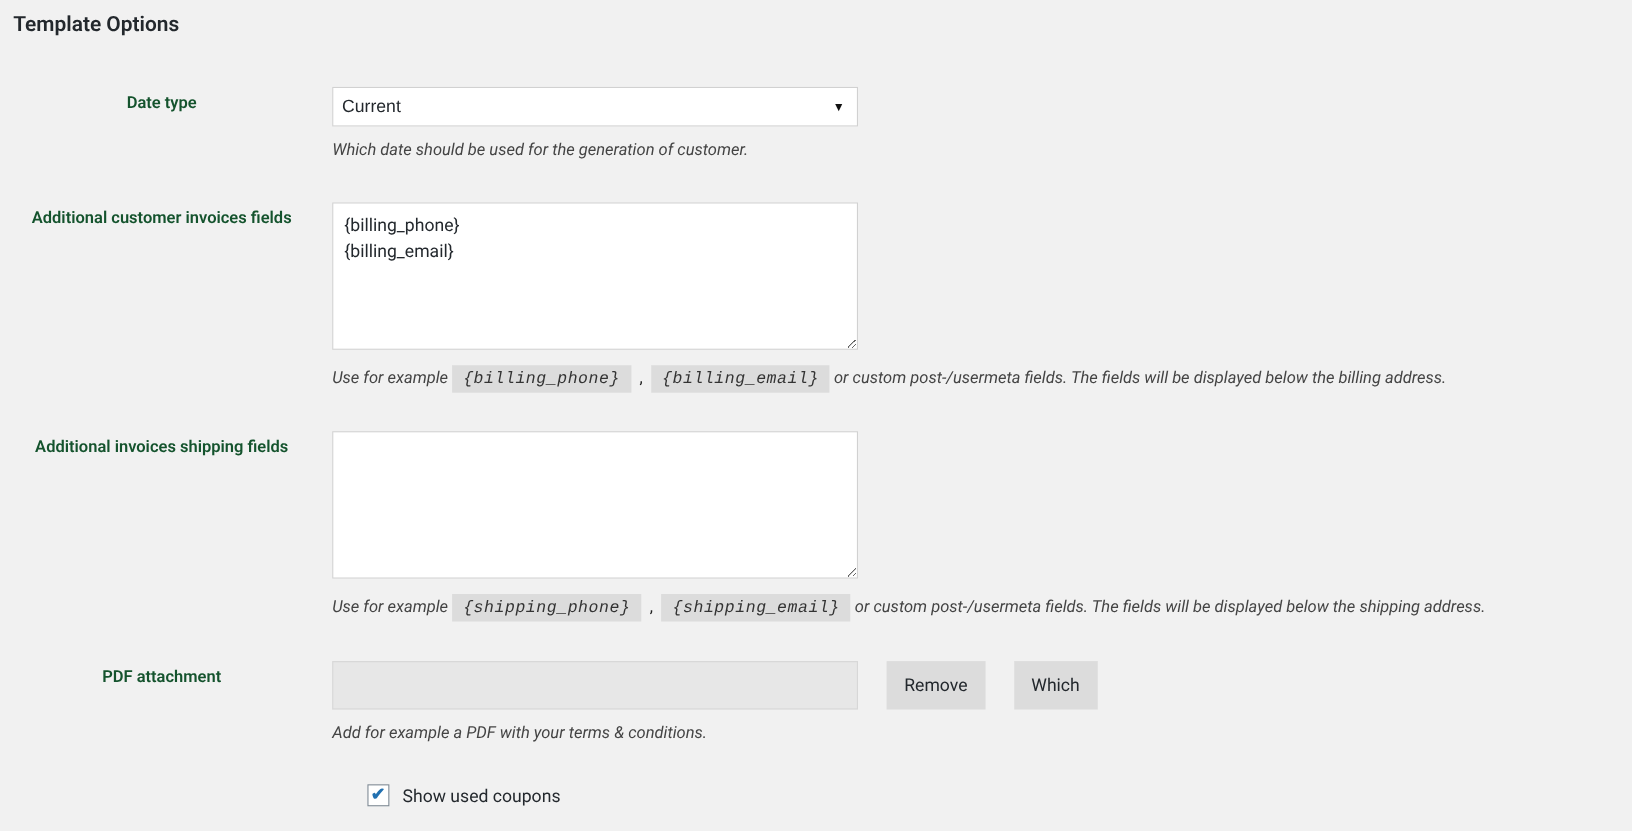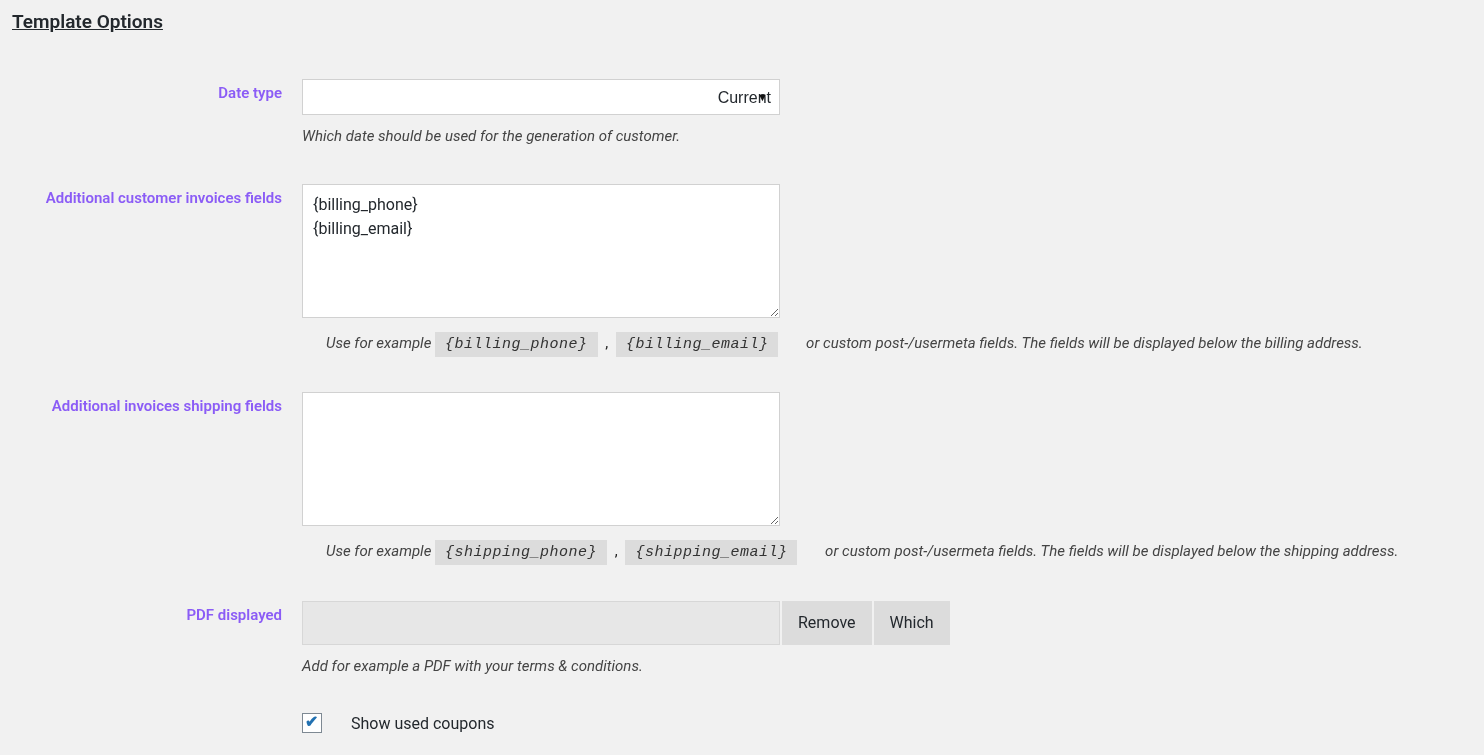--- a/index.html
+++ b/index.html
@@ -12,54 +12,52 @@
       background: #f1f1f1;
       color: #23282d;
       padding: 10px 12px;
       font-size: 15px;
     }
     h2.section-title {
       font-size: 19px;
       font-weight: 600;
       color: #23282d;
       margin-bottom: 28px;
-      text-decoration: underline;
     }
     table.form-table {
       width: 100%;
       border-collapse: collapse;
     }
     table.form-table th {
-      text-align: right;
+      text-align: center;
       vertical-align: top;
       width: 290px;
       padding: 22px 20px 22px 0;
       font-weight: 600;
       font-size: 15px;
       line-height: 1.4;
-      color: #8b5cf6;
+      color: #14532d;
     }
     table.form-table td {
       vertical-align: top;
       padding: 18px 0;
       font-size: 15px;
     }
     select {
       width: 478px;
       height: 36px;
       font-size: 16px;
       padding: 4px 8px;
       border: 1px solid #d1d1d1;
       background: #fff;
       color: #23282d;
       appearance: none;
       -webkit-appearance: none;
       background-image: none;
       position: relative;
-      text-align: right;
     }
     .select-wrap {
       position: relative;
       display: inline-block;
     }
     .select-wrap::after {
       content: "▼";
       font-size: 11px;
       position: absolute;
       right: 12px;
@@ -82,36 +80,35 @@
     }
     .description {
       margin-top: 10px;
       font-style: italic;
       color: #444;
       font-size: 15px;
       line-height: 1.5;
     }
     .desc-line {
       display: inline;
-      margin-left: 24px;
     }
     code.token {
       font-family: "Courier New", Courier, monospace;
       font-style: italic;
       background: #dcdcdc;
       padding: 4px 10px;
       border-radius: 0;
       font-size: 15px;
       color: #333;
       letter-spacing: 0.5px;
     }
     .pdf-row {
       display: flex;
       align-items: stretch;
-      gap: 2px;
+      gap: 26px;
     }
     .pdf-input {
       width: 478px;
       height: 44px;
       border: 1px solid #d7d7d7;
       background: #e7e7e7;
       padding: 6px 8px;
       font-size: 16px;
       color: #444;
     }
@@ -121,21 +118,22 @@
       padding: 0 16px;
       height: 44px;
       font-size: 16px;
       color: #23282d;
       cursor: pointer;
       font-family: inherit;
     }
     .checkbox-row {
       display: flex;
       align-items: flex-end;
-      gap: 29px;
+      gap: 12px;
+      margin-left: 32px;
     }
     input[type="checkbox"] {
       width: 20px;
       height: 20px;
       border: 1px solid #7e8993;
       background: #fff;
       appearance: none;
       -webkit-appearance: none;
       cursor: pointer;
       position: relative;
@@ -202,21 +200,21 @@
           <span class="desc-line">Use for example </span>
           <code class="token">{shipping_phone}</code>
           <span class="comma-sep">,</span>
           <code class="token">{shipping_email}</code>
           <span class="desc-line"> or custom post-/usermeta fields. The fields will be displayed below the shipping address.</span>
         </p>
       </td>
     </tr>
 
     <tr>
-      <th>PDF displayed</th>
+      <th>PDF attachment</th>
       <td>
         <div class="pdf-row">
           <input type="text" class="pdf-input" readonly="" value="" style="">
           <button class="btn">Remove</button>
           <button class="btn">Which</button>
         </div>
         <p class="description">Add for example a PDF with your terms &amp; conditions.</p>
       </td>
     </tr>
 

